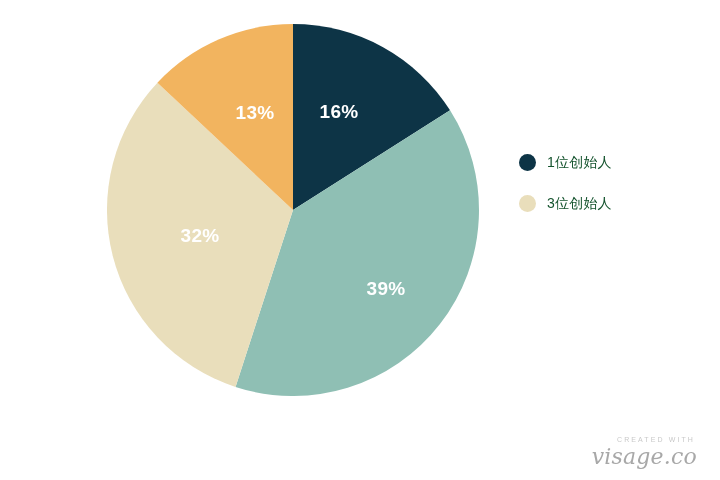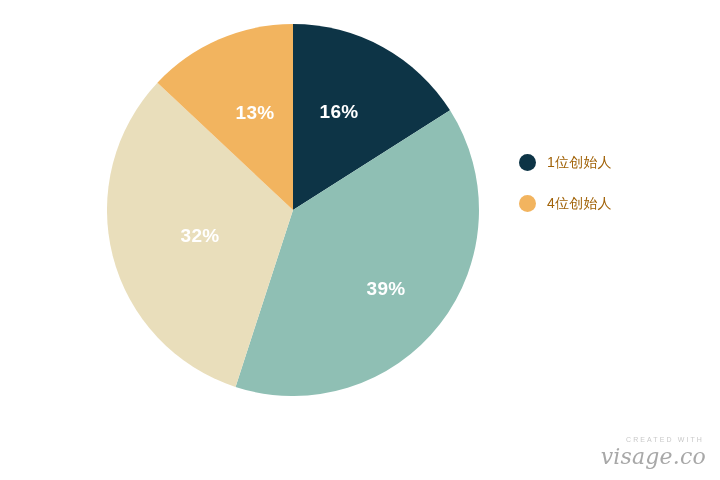--- a/index.html
+++ b/index.html
@@ -60,29 +60,29 @@
   .legend-swatch {
     width: 17px;
     height: 17px;
     border-radius: 50%;
     flex: 0 0 auto;
   }
   .legend-label {
     margin-left: 11px;
     font-family: "Liberation Sans", "DejaVu Sans", sans-serif;
     font-size: 14px;
-    color: #a16207;
+    color: #14532d;
     white-space: nowrap;
     letter-spacing: 0.2px;
   }
 
   
   #watermark {
     position: absolute;
-    right: 14px;
+    right: 23px;
     bottom: 12px;
     text-align: right;
     user-select: none;
     margin-left: 24px;
   }
   #watermark-kicker {
     font-family: "Liberation Sans", "DejaVu Sans", sans-serif;
     font-size: 7px;
     letter-spacing: 2.1px;
     color: #c9c9c9;
@@ -121,22 +121,22 @@
         </g>
     </svg>
   </div>
 
   <div id="legend">
     <div class="legend-item">
       <span class="legend-swatch" style="background: rgb(13, 52, 70);"></span>
       <span class="legend-label">1位创始人</span>
     </div>
     <div class="legend-item">
-      <span class="legend-swatch" style="background: rgb(242, 180, 95);"></span>
-      <span class="legend-label">4位创始人</span>
+      <span class="legend-swatch" style="background: rgb(233, 222, 187);"></span>
+      <span class="legend-label">3位创始人</span>
     </div>
   </div>
 
   <div id="watermark">
     <div id="watermark-kicker">CREATED WITH</div>
     <div id="watermark-brand">visage.co</div>
   </div>
 
 </div>
 

